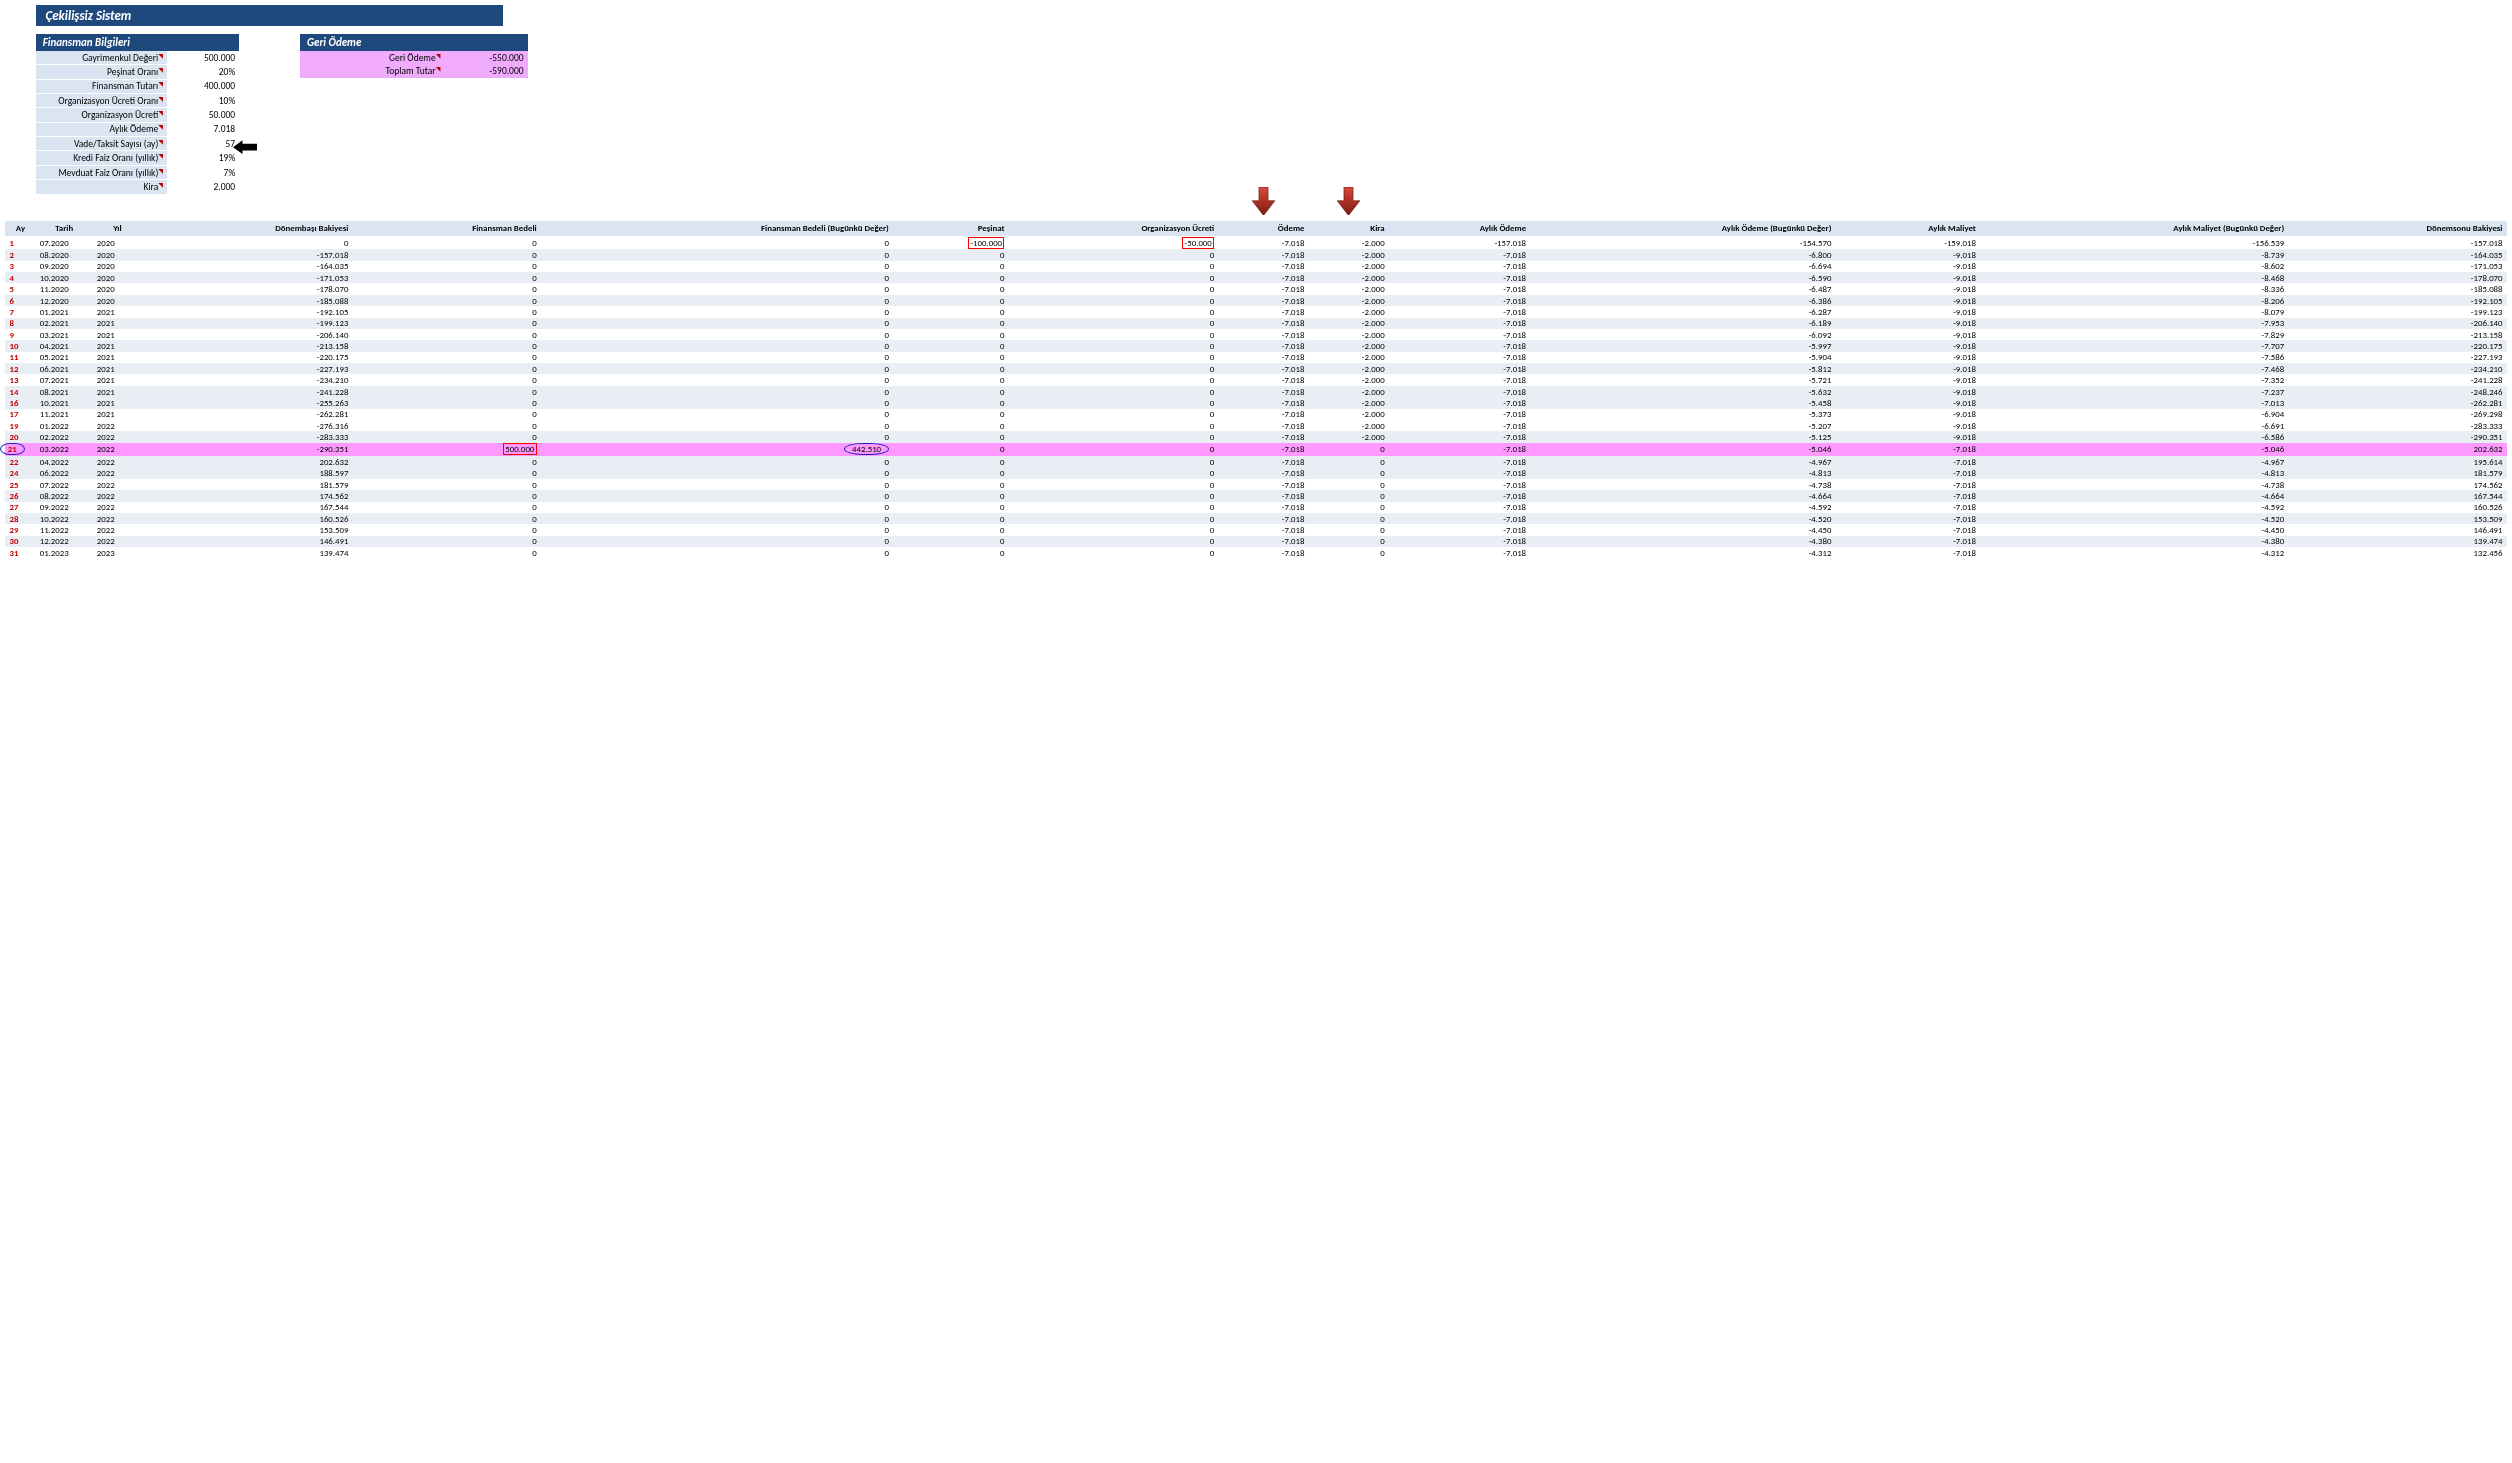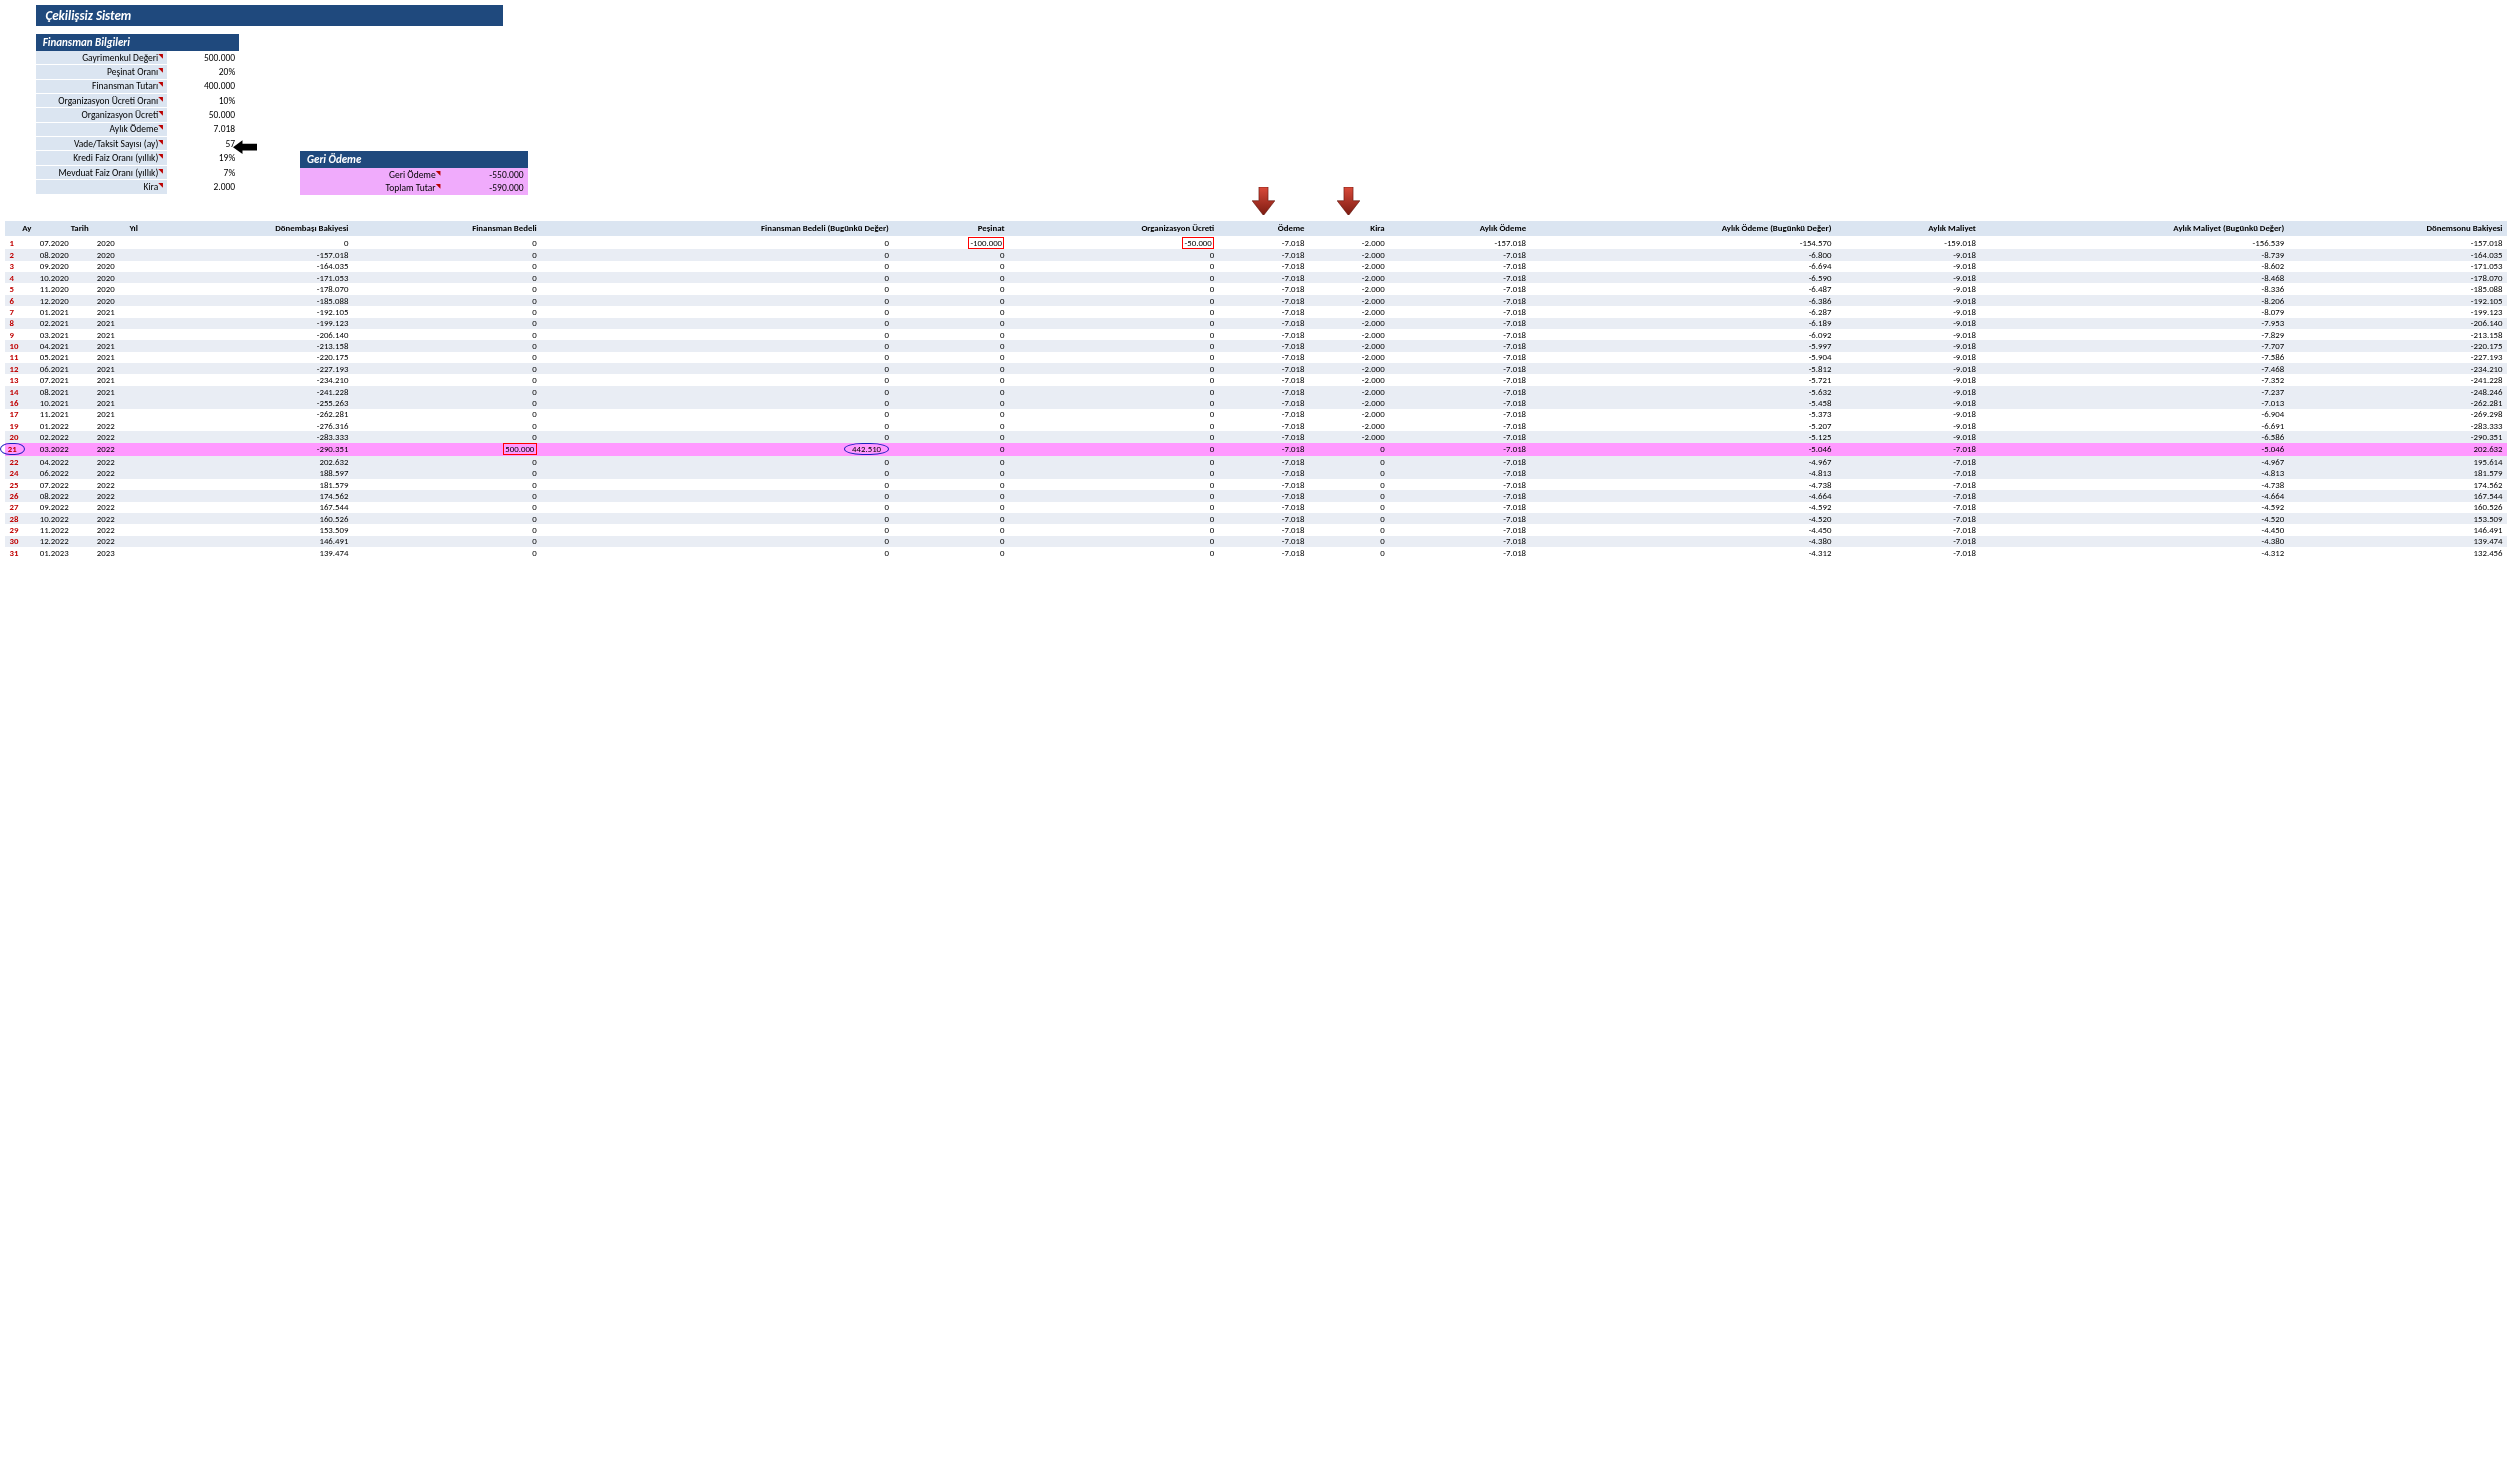--- a/index.html
+++ b/index.html
@@ -1,35 +1,35 @@
 <!DOCTYPE html>
 <html><head>
 <meta charset="utf-8">
 <style>
   html,body{margin:0;padding:0;font-family:Calibri,Arial,sans-serif;font-size:9.5px;color:#000;background:#fff}
   .page{padding:5.4px 5.4px 20.3px 5.4px;}
   .title{background:#1f497d;color:#fff;font-size:13px;font-weight:bold;font-style:italic;padding:2.7px 9.5px;width:448px;margin:0 0 8.1px 30.5px}
-  .top-row{display:flex;gap:61px;margin-left:30.5px;align-items:flex-end;position:relative}
+  .top-row{display:flex;gap:61px;margin-left:30.5px;align-items:flex-start;position:relative}
   .block{display:table}
   .block-head{background:#1f497d;color:#fff;font-weight:bold;font-style:italic;font-size:11px;padding:2px 6.8px}
   .fin-row{display:flex}
   .fin-lab{width:123px;text-align:right;padding:0.7px 4.1px;background:#dbe5f1;border-bottom:0.7px solid #fff}
   .fin-val{width:64px;text-align:right;padding:0.7px 4.1px;background:#fff;border:none}
   .fin-lab .ind{color:#b00;font-size:6.1px;vertical-align:top}
   .go-block{width:217px}
   .go-row{display:flex;background:#f0abfc}
   .go-lab{width:136px;text-align:right;padding:0.7px 4.1px}
   .go-val{width:75px;text-align:right;padding:0.7px 4.1px}
   .arrow-left{position:absolute;left:197px;top:100px;font-size:22px;color:#000}
   .red-arrow{position:absolute;top:0;width:23px;height:28.5px}
   .red-arrow svg{width:100%;height:100%}
   .table-wrap{margin-top:26px;position:relative}
   table{border-collapse:collapse;width:100%;min-width:936px}
   th{background:#dbe5f1;font-weight:bold;font-size:8.8px;padding:2.7px 4.1px;text-align:right;vertical-align:bottom;border:none}
-  th.left{text-align:right}
+  th.left{text-align:center}
   td{padding:0.7px 4.1px;text-align:right;font-size:8.8px;white-space:nowrap}
   td.ay{color:#c00000;font-weight:bold;text-align:left}
   td.left{text-align:left}
   tr.odd{background:#e9edf4}
   tr.even{background:#fff}
   tr.pink{background:#ff99ff!important}
   .box-red{border:1.4px solid #ff0000;display:inline-block;padding:0 1.4px}
   .circ-blue{border:1.4px solid #2020c0;border-radius:50%/60%;display:inline-block;padding:0 6.8px}
   th,td{min-width:0}
   .col-ay{width:22px}

